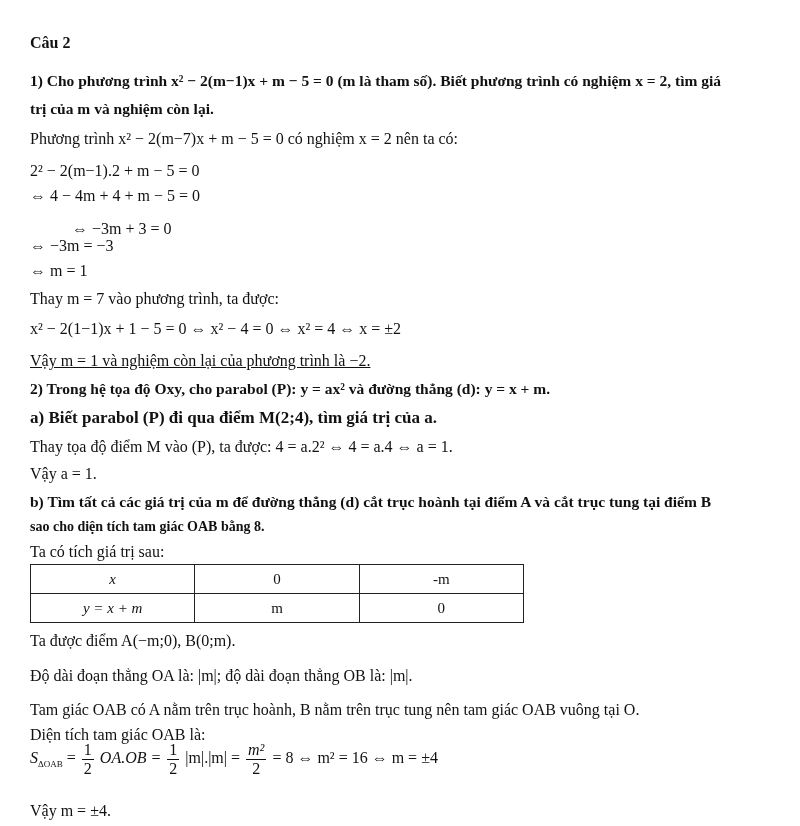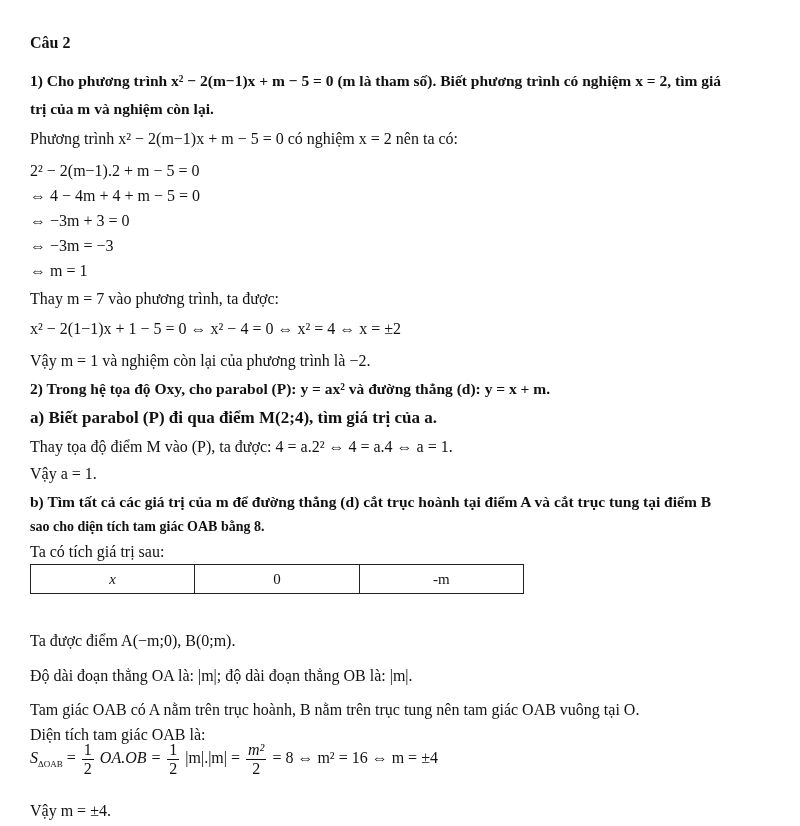--- a/index.html
+++ b/index.html
@@ -28,49 +28,54 @@
 </head>
 <body>
 
 <div>
 
   <div class="line b" style="top:32px;">Câu 2</div>
 
   <div class="line bi" style="top:70px; font-size:15.5px;">1) Cho phương trình x² − 2(m−1)x + m − 5 = 0 (m là tham số). Biết phương trình có nghiệm x = 2, tìm giá</div>
   <div class="line bi" style="top:98px; font-size:15.5px;">trị của m và nghiệm còn lại.</div>
 
-  <div class="line" style="top:128px;">Phương trình x² − 2(m−1)x + m − 5 = 0 có nghiệm x = 2 nên ta có:</div>
+  <div class="line" style="top:128px;">Phương trình x² − 2(m−7)x + m − 5 = 0 có nghiệm x = 2 nên ta có:</div>
 
   <div class="line" style="top:160px;">2² − 2(m−1).2 + m − 5 = 0</div>
   <div class="line" style="top:185px;">⇔ 4 − 4m + 4 + m − 5 = 0</div>
-  <div class="line" style="top:210px;">⇔ −3m + 3 = 0</div>
+  <div class="line" style="top:218px;margin-left:42px;">⇔ −3m + 3 = 0</div>
   <div class="line" style="top:235px;">⇔ −3m = −3</div>
   <div class="line" style="top:260px;">⇔ m = 1</div>
 
   <div class="line" style="top:288px;">Thay m = 7 vào phương trình, ta được:</div>
   <div class="line" style="top:318px;text-align:center;">x² − 2(1−1)x + 1 − 5 = 0 ⇔ x² − 4 = 0 ⇔ x² = 4 ⇔ x = ±2</div>
-  <div class="line" style="top:350px;">Vậy m = 1 và nghiệm còn lại của phương trình là −2.</div>
+  <div class="line" style="top:350px;text-decoration:underline;">Vậy m = 1 và nghiệm còn lại của phương trình là −2.</div>
 
   <div class="line bi" style="top:378px; font-size:15.5px;">2) Trong hệ tọa độ Oxy, cho parabol (P): y = ax² và đường thẳng (d): y = x + m.</div>
 
   <div class="line bi" style="top:407px; font-size:17px;">a) Biết parabol (P) đi qua điểm M(2;4), tìm giá trị của a.</div>
   <div class="line" style="top:436px;">Thay tọa độ điểm M vào (P), ta được: 4 = a.2² ⇔ 4 = a.4 ⇔ a = 1.</div>
   <div class="line" style="top:463px;">Vậy a = 1.</div>
 
   <div class="line bi" style="top:491px; font-size:15.5px;">b) Tìm tất cả các giá trị của m để đường thẳng (d) cắt trục hoành tại điểm A và cắt trục tung tại điểm B</div>
   <div class="line bi" style="top:516px; font-size:14px;">sao cho diện tích tam giác OAB bằng 8.</div>
 
   <div class="line" style="top:541px;">Ta có tích giá trị sau:</div>
 
   <table class="vt">
     <tbody>
         <tr>
       <td class="m">x</td>
       <td>0</td>
       <td>-m</td>
+    </tr>
+    <tr>
+      <td class="m">y = x + m</td>
+      <td>m</td>
+      <td>0</td>
     </tr>
   </tbody>
     </table>
 
   <div class="line" style="top:630px;text-align:right;">Ta được điểm A(−m;0), B(0;m).</div>
   <div class="line" style="top:665px;">Độ dài đoạn thẳng OA là: |m|; độ dài đoạn thẳng OB là: |m|.</div>
   <div class="line" style="top:699px;">Tam giác OAB có A nằm trên trục hoành, B nằm trên trục tung nên tam giác OAB vuông tại O.</div>
   <div class="line" style="top:724px;">Diện tích tam giác OAB là:</div>
 
   <div class="line" style="top:738px; line-height:40px;">

